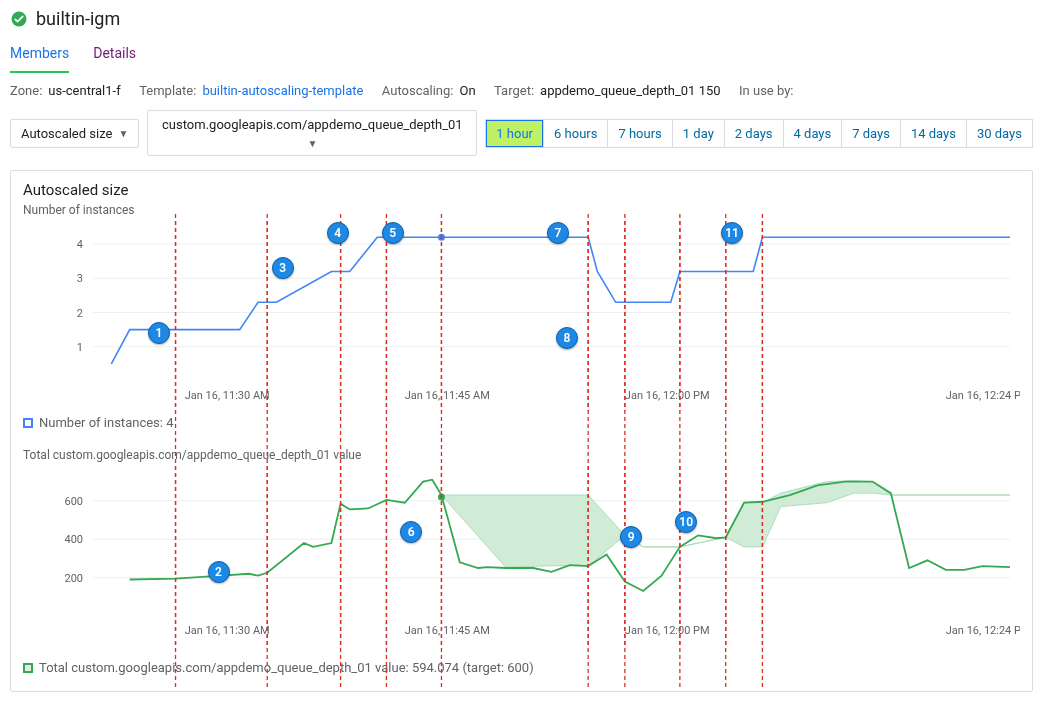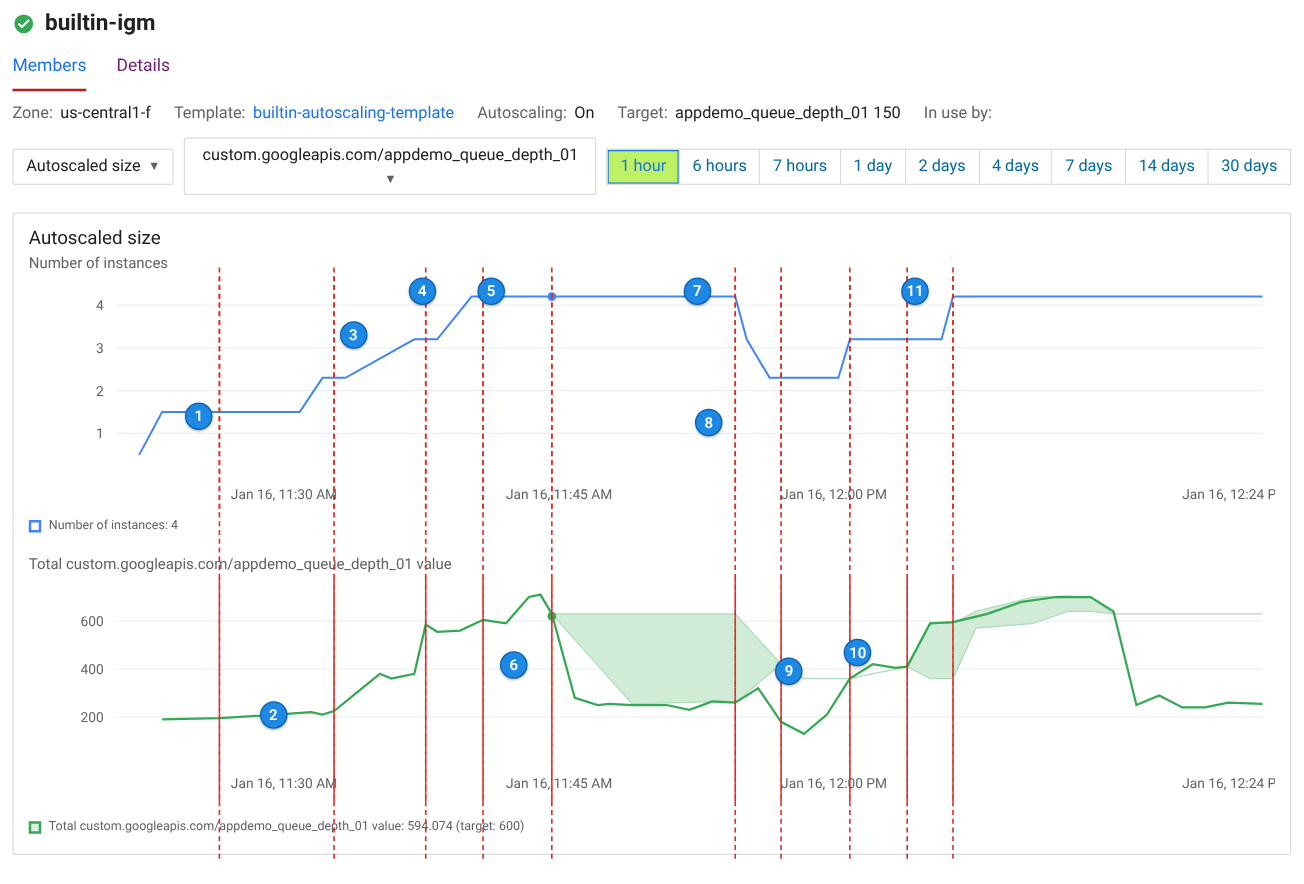--- a/index.html
+++ b/index.html
@@ -1,40 +1,40 @@
 <!DOCTYPE html>
 <html><head>
 <meta charset="utf-8">
 <style>
   * { box-sizing: border-box; margin: 0; padding: 0; }
   body { font-family: Roboto, Arial, sans-serif; font-size: 13px; color: #202124; background: #fff; width: 1043px; }
   .page { padding: 8px 10px; }
   .title-row { display: flex; align-items: center; gap: 8px; margin-bottom: 10px; }
   .status-icon { width: 18px; height: 18px; }
-  .title { font-size: 18px; font-weight: 700; color: #202124; }
+  .title { font-size: 18px; font-weight: 400; color: #202124; }
   .tabs { display: flex; gap: 24px; border-bottom: 0px solid #dadce0; margin-bottom: 10px; }
   .tab { padding: 6px 0 10px 0; font-size: 14px; color: #701a75; cursor: pointer; border-bottom: 2px solid transparent; }
-  .tab.active { color: #1a73e8; border-bottom: 2px solid #b91c1c; }
+  .tab.active { color: #1a73e8; border-bottom: 2px solid #22c55e; }
   .meta-row { font-size: 13px; color: #5f6368; margin-bottom: 12px; display: flex; flex-wrap: wrap; gap: 4px 6px; align-items: center;}
   .meta-row .mk { color: #5f6368; }
   .meta-row .mv { color: #202124; text-align: center; }
   .meta-row .mlink { color: #1a73e8; }
   .controls-row { display: flex; gap: 8px; align-items: center; margin-bottom: 14px; }
   .dropdown { display: flex; align-items: center; gap: 6px; border: 1px solid #dadce0; background: #fff; padding: 6px 10px; font-size: 13px; cursor: pointer; border-radius: 2px;}
   .dropdown .caret { font-size: 10px; color: #5f6368; }
   .dropdown.wide { min-width: 330px; justify-content: space-between; flex-direction: column;}
   .range-group { display: flex; }
   .range-btn { border: 1px solid #dadce0; border-left: none; padding: 6px 10px; font-size: 13px; color: #0369a1; cursor: pointer; background:#fff;}
   .range-btn:first-child { border-left: 1px solid #dadce0; }
   .range-btn.active { color: #1a73e8; background: #bef264; position: relative; box-shadow: inset 0 0 0 1px #1a73e8;}
   .chart-card { border: 1px solid #dadce0; border-radius: 2px; padding: 10px 12px 12px 12px; position: relative; }
   .chart-title { font-size: 15px; color: #202124; margin-bottom: 4px; }
   .chart-sub { font-size: 12px; color: #5f6368; margin-bottom: 4px; }
   .chart-area { position: relative; height: 190px; margin-bottom: 4px; }
-  .legend { display:flex; align-items:center; gap:6px; font-size:10px; color:#5f6368; margin: 2px 0 18px 0;}
+  .legend { display:flex; align-items:center; gap:6px; font-size:13px; color:#5f6368; margin: 2px 0 18px 0;}
   .legend-swatch { width:10px; height:10px; border:2px solid; display:inline-block;}
   .sw-blue { border-color:#4285f4; background:#fff;}
   .sw-green { border-color:#34a853; background:#dff0df;}
   .callout {
     position:absolute; width:22px; height:22px; border-radius:50%;
     background:#1e88e5; color:#fff; font-size:12px; font-weight:600;
     display:flex; align-items:center; justify-content:center;
     border:1px solid #0b5fb0; box-shadow: 0 1px 2px rgba(0,0,0,.3);
     z-index: 20;
   }

